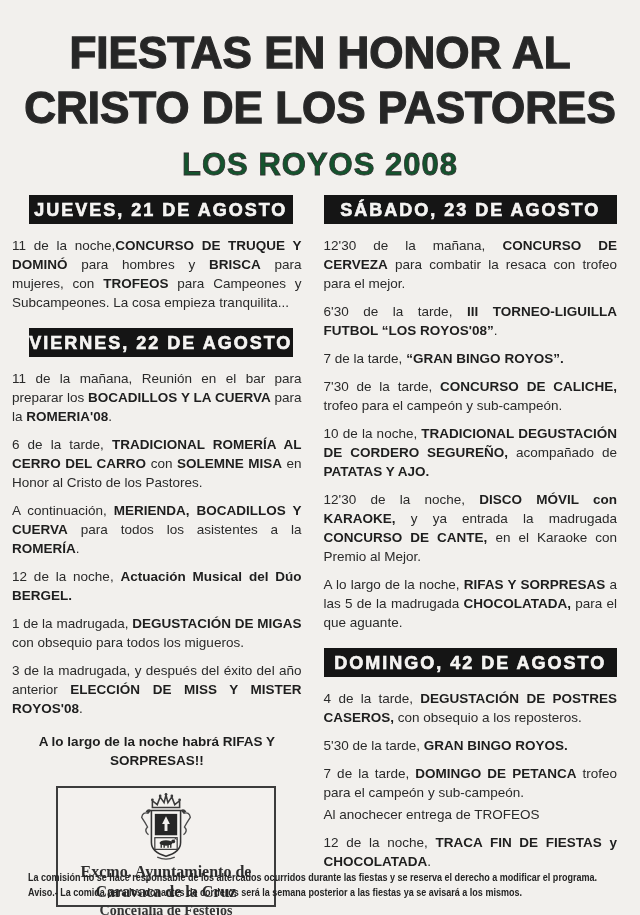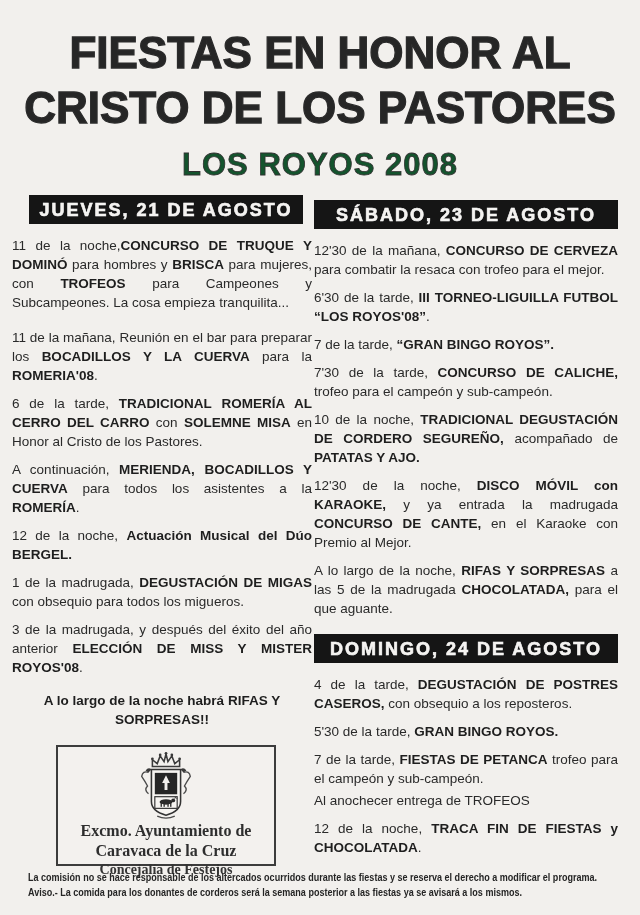--- a/index.html
+++ b/index.html
@@ -18,23 +18,23 @@
     -webkit-text-stroke: 1.3px #2b2b2b;
     white-space: nowrap;
   }
   .subtitle {
     margin-top: 13px;
     font-size: 31px; line-height: 34px; font-weight: bold;
     color:#14532d; -webkit-text-stroke: 0.8px #303030;
     letter-spacing: 1px;
   }
   .columns {
-    display: flex; gap: 2px;
-    padding: 13px 2px 0 12px;
-    align-items: flex-end;
+    display: flex; gap: 22px;
+    padding: 13px 23px 0 12px;
+    align-items: flex-start;
   }
   .col { box-sizing: border-box; }
   .col-left  { width: 300px; }
   .col-right { width: 304px; }
   .day-section + .day-section { margin-top: 16px; }
   .day-bar {
     background: #151515; color: #f4f2ef;
     font-weight: bold; font-size: 18px;
     letter-spacing: 2px;
     height: 29px; line-height: 30px;
@@ -96,20 +96,21 @@
 
   <div class="columns">
     <div class="col col-left">
 
       <div id="col-left-sections">
           <section class="day-section">
             <div class="day-bar">JUEVES, 21 DE AGOSTO</div>
             <p class="event"><span>11 de la noche,</span><b>CONCURSO DE TRUQUE Y DOMINÓ</b><span> para hombres y </span><b>BRISCA</b><span> para mujeres, con </span><b>TROFEOS</b><span> para Campeones y Subcampeones. La cosa empieza tranquilita...</span></p>
           </section>
           <section class="day-section">
+            <div class="day-bar">VIERNES, 22 DE AGOSTO</div>
             <p class="event"><span>11 de la mañana, Reunión en el bar para preparar los </span><b>BOCADILLOS Y LA CUERVA</b><span> para la </span><b>ROMERIA'08</b><span>.</span></p>
             <p class="event"><span>6 de la tarde, </span><b>TRADICIONAL ROMERÍA AL CERRO DEL CARRO</b><span> con </span><b>SOLEMNE MISA</b><span> en Honor al Cristo de los Pastores.</span></p>
             <p class="event"><span>A continuación, </span><b>MERIENDA, BOCADILLOS Y CUERVA</b><span> para todos los asistentes a la </span><b>ROMERÍA</b><span>.</span></p>
             <p class="event"><span>12 de la noche, </span><b>Actuación Musical del Dúo BERGEL.</b></p>
             <p class="event"><span>1 de la madrugada, </span><b>DEGUSTACIÓN DE MIGAS</b><span> con obsequio para todos los migueros.</span></p>
             <p class="event"><span>3 de la madrugada, y después del éxito del año anterior </span><b>ELECCIÓN DE MISS Y MISTER ROYOS'08</b><span>.</span></p>
             <p class="event center"><b>A lo largo de la noche habrá RIFAS Y SORPRESAS!!</b></p>
           </section>
         </div>
 
@@ -158,24 +159,24 @@
             <div class="day-bar">SÁBADO, 23 DE AGOSTO</div>
             <p class="event"><span>12'30 de la mañana, </span><b>CONCURSO DE CERVEZA</b><span> para combatir la resaca con trofeo para el mejor.</span></p>
             <p class="event"><span>6'30 de la tarde, </span><b>III TORNEO-LIGUILLA FUTBOL “LOS ROYOS'08”</b><span>.</span></p>
             <p class="event"><span>7 de la tarde, </span><b>“GRAN BINGO ROYOS”.</b></p>
             <p class="event"><span>7'30 de la tarde, </span><b>CONCURSO DE CALICHE,</b><span> trofeo para el campeón y sub-campeón.</span></p>
             <p class="event"><span>10 de la noche, </span><b>TRADICIONAL DEGUSTACIÓN DE CORDERO SEGUREÑO,</b><span> acompañado de </span><b>PATATAS Y AJO.</b></p>
             <p class="event"><span>12'30 de la noche, </span><b>DISCO MÓVIL con KARAOKE,</b><span> y ya entrada la madrugada </span><b>CONCURSO DE CANTE,</b><span> en el Karaoke con Premio al Mejor.</span></p>
             <p class="event"><span>A lo largo de la noche, </span><b>RIFAS Y SORPRESAS</b><span> a las 5 de la madrugada </span><b>CHOCOLATADA,</b><span> para el que aguante.</span></p>
           </section>
           <section class="day-section">
-            <div class="day-bar">DOMINGO, 24 DE AGOSTO</div>
+            <div class="day-bar">DOMINGO, 42 DE AGOSTO</div>
             <p class="event"><span>4 de la tarde, </span><b>DEGUSTACIÓN DE POSTRES CASEROS,</b><span> con obsequio a los reposteros.</span></p>
             <p class="event"><span>5'30 de la tarde, </span><b>GRAN BINGO ROYOS.</b></p>
-            <p class="event"><span>7 de la tarde, </span><b>FIESTAS DE PETANCA</b><span> trofeo para el campeón y sub-campeón.</span></p>
+            <p class="event"><span>7 de la tarde, </span><b>DOMINGO DE PETANCA</b><span> trofeo para el campeón y sub-campeón.</span></p>
             <p class="event tight"><span>Al anochecer entrega de TROFEOS</span></p>
             <p class="event"><span>12 de la noche, </span><b>TRACA FIN DE FIESTAS y CHOCOLATADA</b><span>.</span></p>
           </section>
         </div>
     </div>
   </div>
 
   <div class="footer">
     <div class="footer-line">La comisión no se hace responsable de los altercados ocurridos durante las fiestas y se reserva el derecho a modificar el programa.</div>
     <div class="footer-line">Aviso.- La comida para los donantes de corderos será la semana posterior a las fiestas ya se avisará a los mismos.</div>

